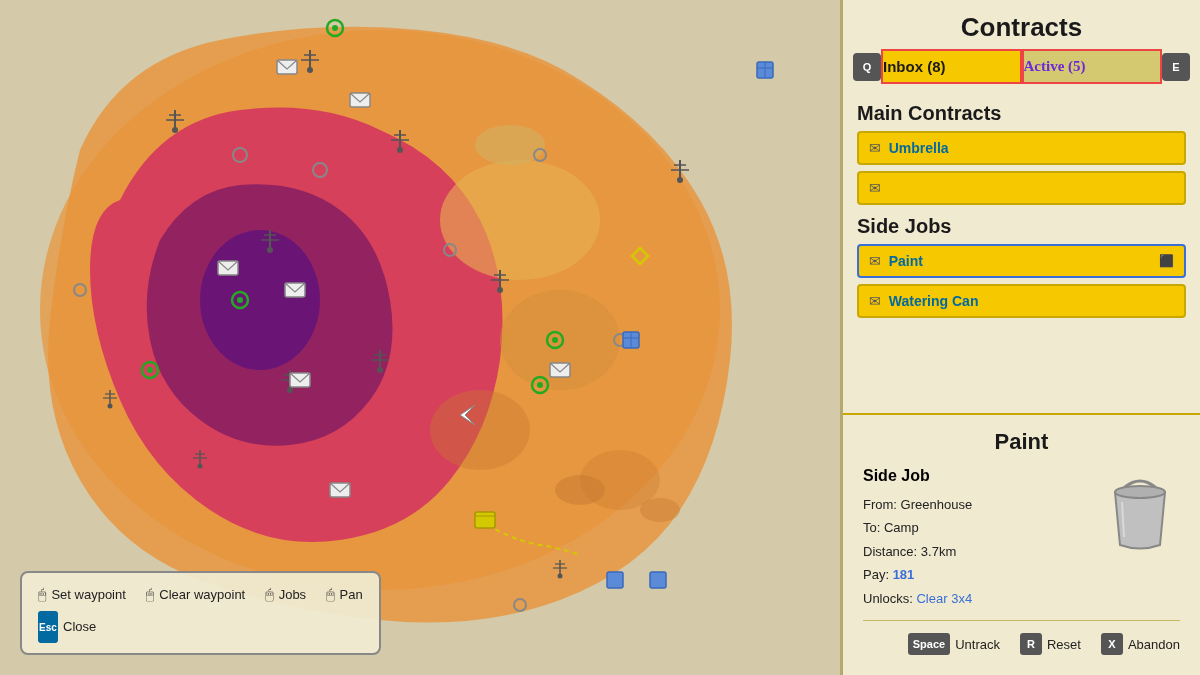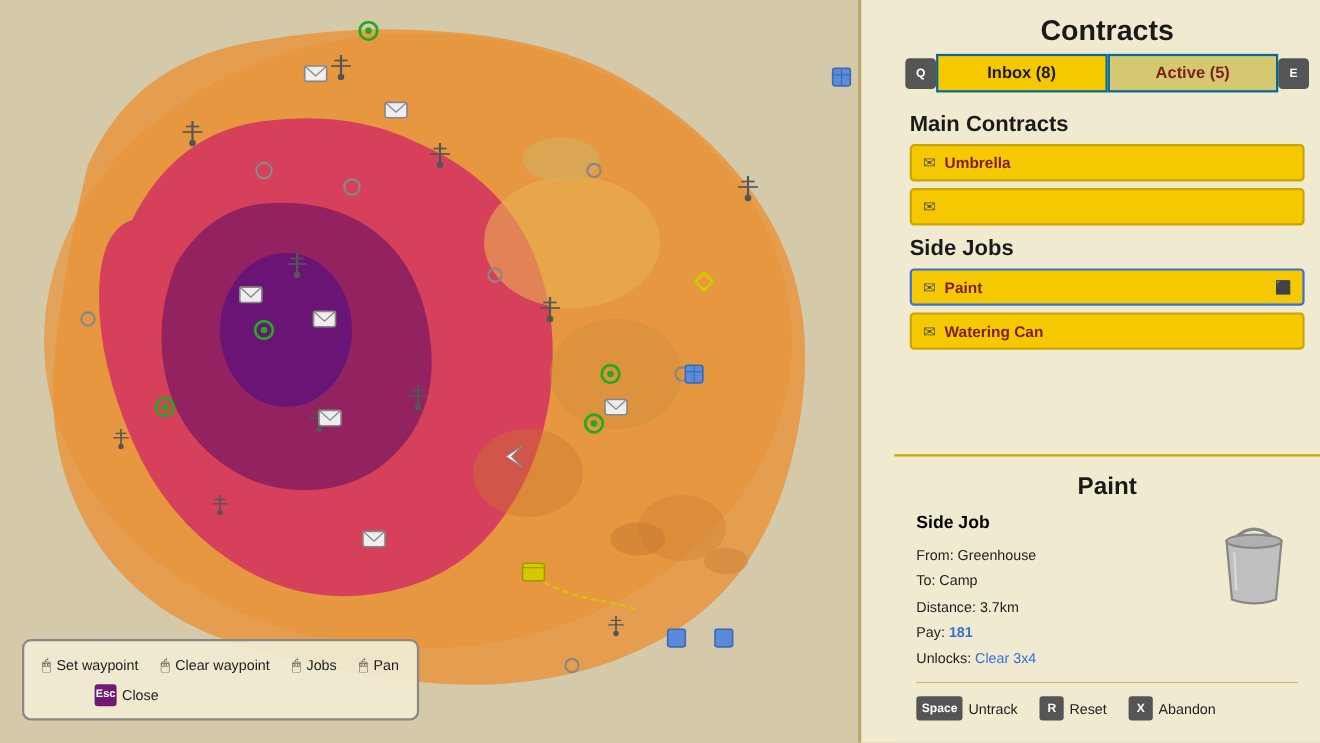--- a/index.html
+++ b/index.html
@@ -50,43 +50,41 @@
     #hud-bottom .hud-item {
       display: flex;
       align-items: center;
       gap: 5px;
     }
     .hud-key {
       display: inline-flex;
       align-items: center;
       justify-content: center;
       width: 20px;
-      height: 20px;
-      background: #701a75;
+      height: 32px;
+      background: #0369a1;
       color: #fff;
       border-radius: 3px;
       font-size: 10px;
       font-weight: bold;
-      margin-left: 48px;
     }
     .hud-icon {
       font-size: 14px;
     }
 
     
     #right-panel {
       position: absolute;
       right: 0; top: 0;
-      width: 420px;
+      width: 360px;
       height: 675px;
       background: #f0ead0;
       border-left: 3px solid #b8a870;
       display: flex;
       flex-direction: column;
-      padding-left: 30px;
     }
 
     
     #panel-header {
       text-align: center;
       padding: 12px 0 6px;
       font-size: 26px;
       font-weight: bold;
       color: #1a1a1a;
     }
@@ -106,33 +104,34 @@
       height: 28px;
       background: #555;
       color: #fff;
       border-radius: 4px;
       font-size: 11px;
       font-weight: bold;
     }
     .tab-btn {
       flex: 1;
       padding: 7px 0;
-      text-align: center;
+      text-align: left;
       font-size: 15px;
       font-weight: bold;
-      border: 2px solid #0369a1;
+      border: 2px solid #ef4444;
       cursor: pointer;
     }
     .tab-btn.active {
       background: #f5c800;
       color: #1a1a1a;
     }
     .tab-btn.inactive {
       background: #d4c870;
-      color: #7f1d1d;
+      color: #6d28d9;
+      font-family: Liberation Serif, serif;
     }
 
     
     #contracts-list {
       flex: 1;
       padding: 0 14px;
       overflow-y: auto;
     }
 
     .section-title {
@@ -157,21 +156,21 @@
       border: 2.5px solid #3a6fd8;
       background: #f5c800;
     }
     .contract-item .mail-icon {
       font-size: 14px;
       color: #555;
     }
     .contract-item .contract-label {
       font-size: 14px;
       font-weight: bold;
-      color: #7f1d1d;
+      color: #0369a1;
       flex: 1;
     }
     .contract-item .box-icon {
       font-size: 14px;
       color: #3a6fd8;
     }
 
     
     #contracts-list::-webkit-scrollbar { width: 8px; }
     #contracts-list::-webkit-scrollbar-track { background: #e8dfa8; }
@@ -223,21 +222,21 @@
 
     
     #paint-bucket {
       width: 80px;
       flex-shrink: 0;
     }
 
     
     #action-bar {
       display: flex;
-      justify-content: flex-start;
+      justify-content: flex-end;
       gap: 20px;
       padding: 12px 0 6px;
       border-top: 1px solid #c8b860;
       margin-top: 10px;
     }
     .action-item {
       display: flex;
       align-items: center;
       gap: 5px;
       font-size: 13px;

